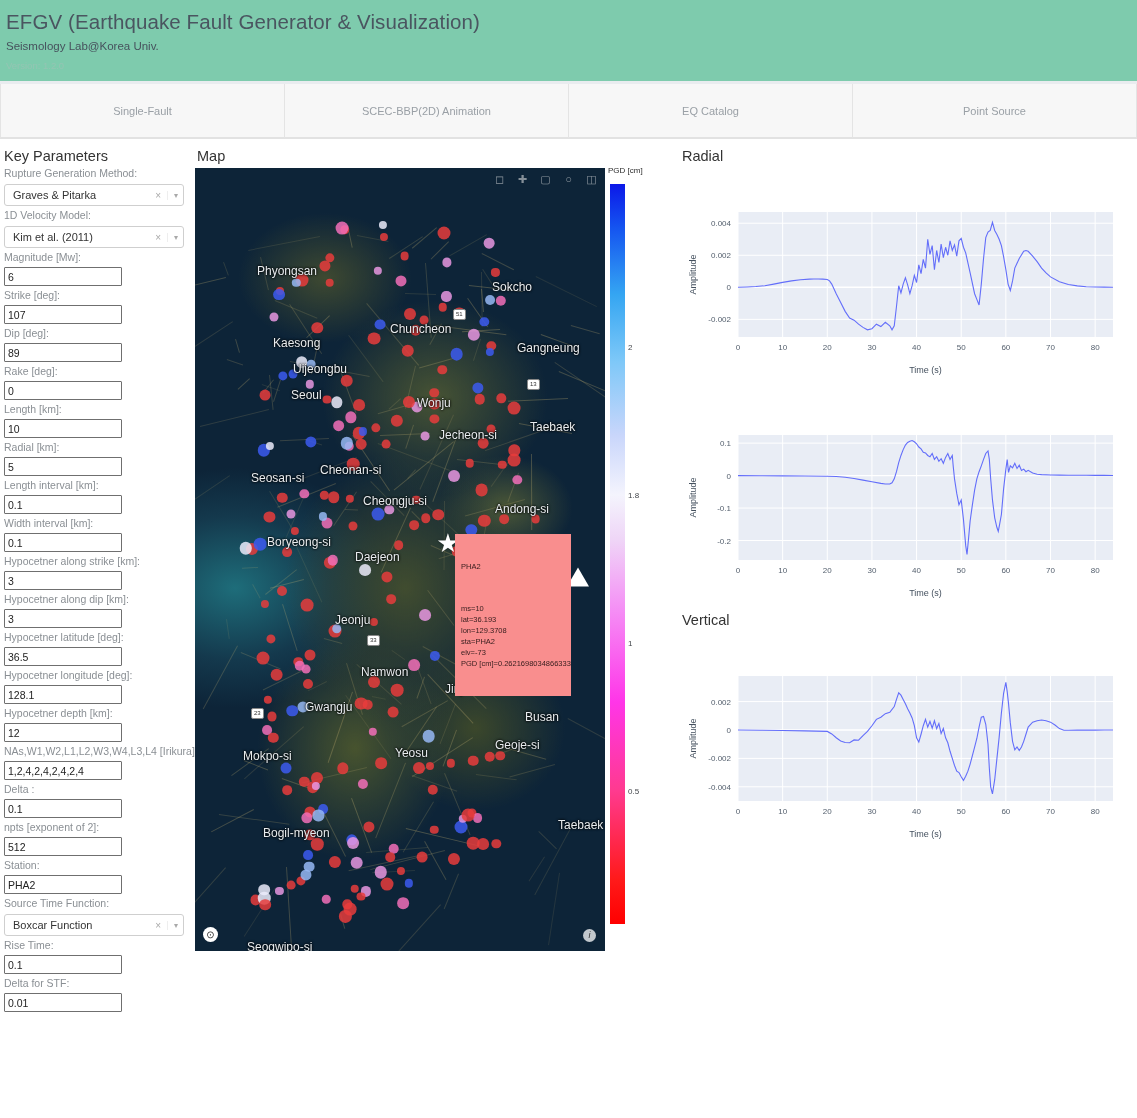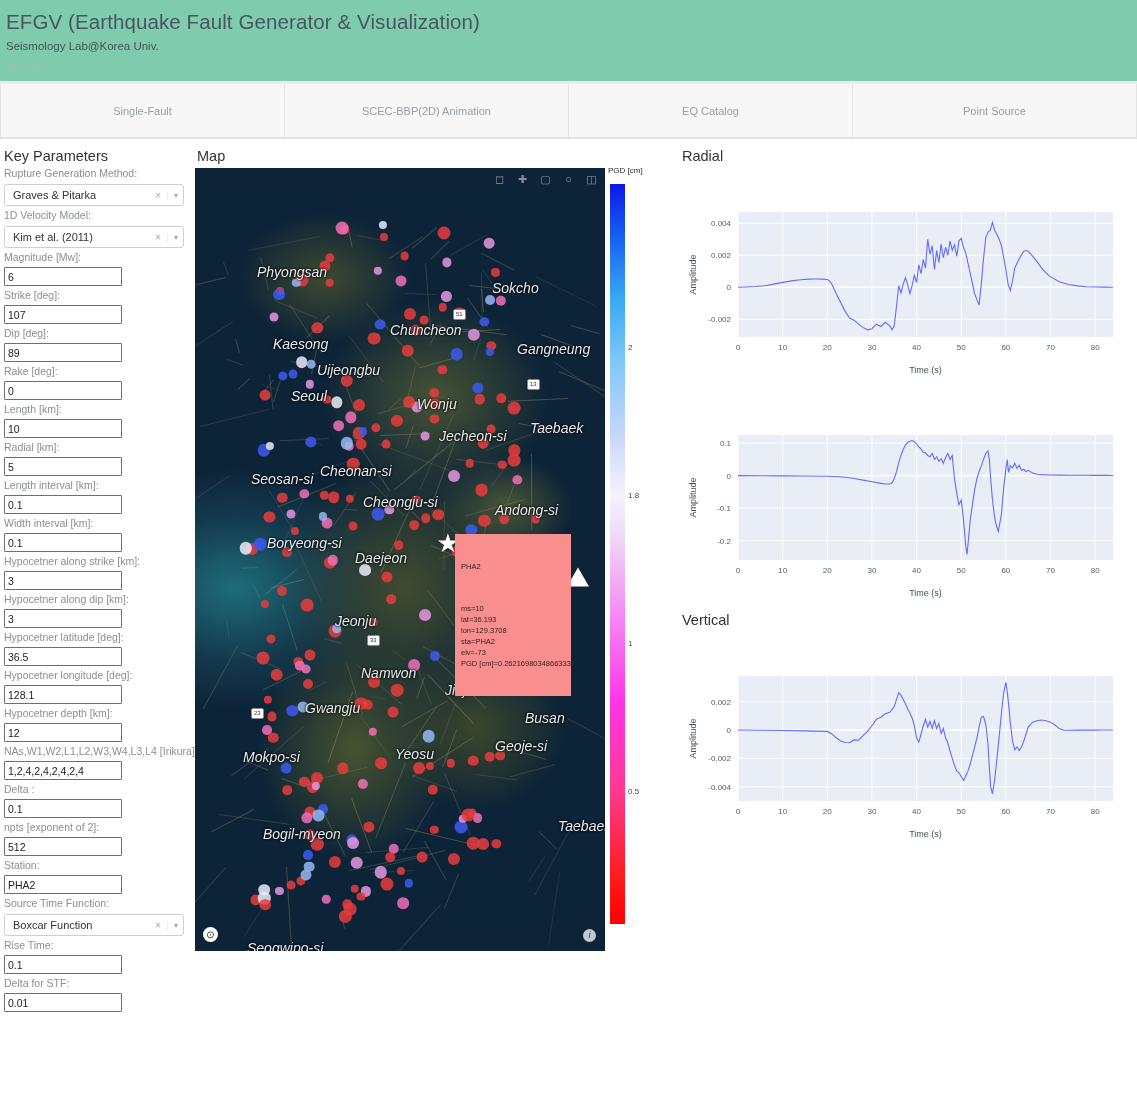--- a/index.html
+++ b/index.html
@@ -191,25 +191,24 @@
   }
   .road {
     position: absolute;
     background: rgba(214,190,120,0.45);
     height: 1px;
     transform-origin: 0 0;
   }
   .city-label {
     position: absolute;
     color: #e8ecef;
-    font-size: 14px;
+    font-size: 12px;
     text-shadow: 0 0 3px #000, 0 0 2px #000;
     white-space: nowrap;
     pointer-events: none;
-    font-style: italic;
   }
   .hwy-shield {
     position: absolute;
     background: #fff;
     color: #333;
     font-size: 6px;
     border: 1px solid #888;
     border-radius: 2px;
     padding: 0 2px;
     line-height: 9px;
@@ -797,21 +796,21 @@
           <div class="stn" style="left: 201.826px; top: 252.916px; background: rgba(232, 60, 60, 0.85); width: 12.3179px; height: 12.3179px;"></div>
           <div class="stn" style="left: 240.081px; top: 487.716px; background: rgba(60, 90, 240, 0.85); width: 10.2163px; height: 10.2163px;"></div>
           <div class="stn" style="left: 96.3489px; top: 717.138px; background: rgba(232, 60, 60, 0.85); width: 8.78636px; height: 8.78636px;"></div>
           <div class="stn" style="left: 106.906px; top: 194.369px; background: rgba(235, 235, 250, 0.85); width: 11.594px; height: 11.594px;"></div>
           <div class="stn" style="left: 129.354px; top: 327.482px; background: rgba(232, 60, 60, 0.85); width: 8.39322px; height: 8.39322px;"></div>
           <div class="stn" style="left: 311.546px; top: 504.719px; background: rgba(235, 235, 250, 0.85); width: 10.1113px; height: 10.1113px;"></div>
         </div>
       <div id="map-labels">
           <div class="city-label" style="left: 62px; top: 96px;">Phyongsan</div>
           <div class="city-label" style="left: 78px; top: 168px;">Kaesong</div>
-          <div class="city-label" style="left: 98px; top: 194px; margin-left: 24px;">Uijeongbu</div>
+          <div class="city-label" style="left: 98px; top: 194px;">Uijeongbu</div>
           <div class="city-label" style="left: 96px; top: 220px;">Seoul</div>
           <div class="city-label" style="left: 195px; top: 154px;">Chuncheon</div>
           <div class="city-label" style="left: 322px; top: 173px;">Gangneung</div>
           <div class="city-label" style="left: 222px; top: 228px;">Wonju</div>
           <div class="city-label" style="left: 335px; top: 252px;">Taebaek</div>
           <div class="city-label" style="left: 244px; top: 260px;">Jecheon-si</div>
           <div class="city-label" style="left: 56px; top: 303px;">Seosan-si</div>
           <div class="city-label" style="left: 125px; top: 295px;">Cheonan-si</div>
           <div class="city-label" style="left: 168px; top: 326px;">Cheongju-si</div>
           <div class="city-label" style="left: 300px; top: 334px;">Andong-si</div>

